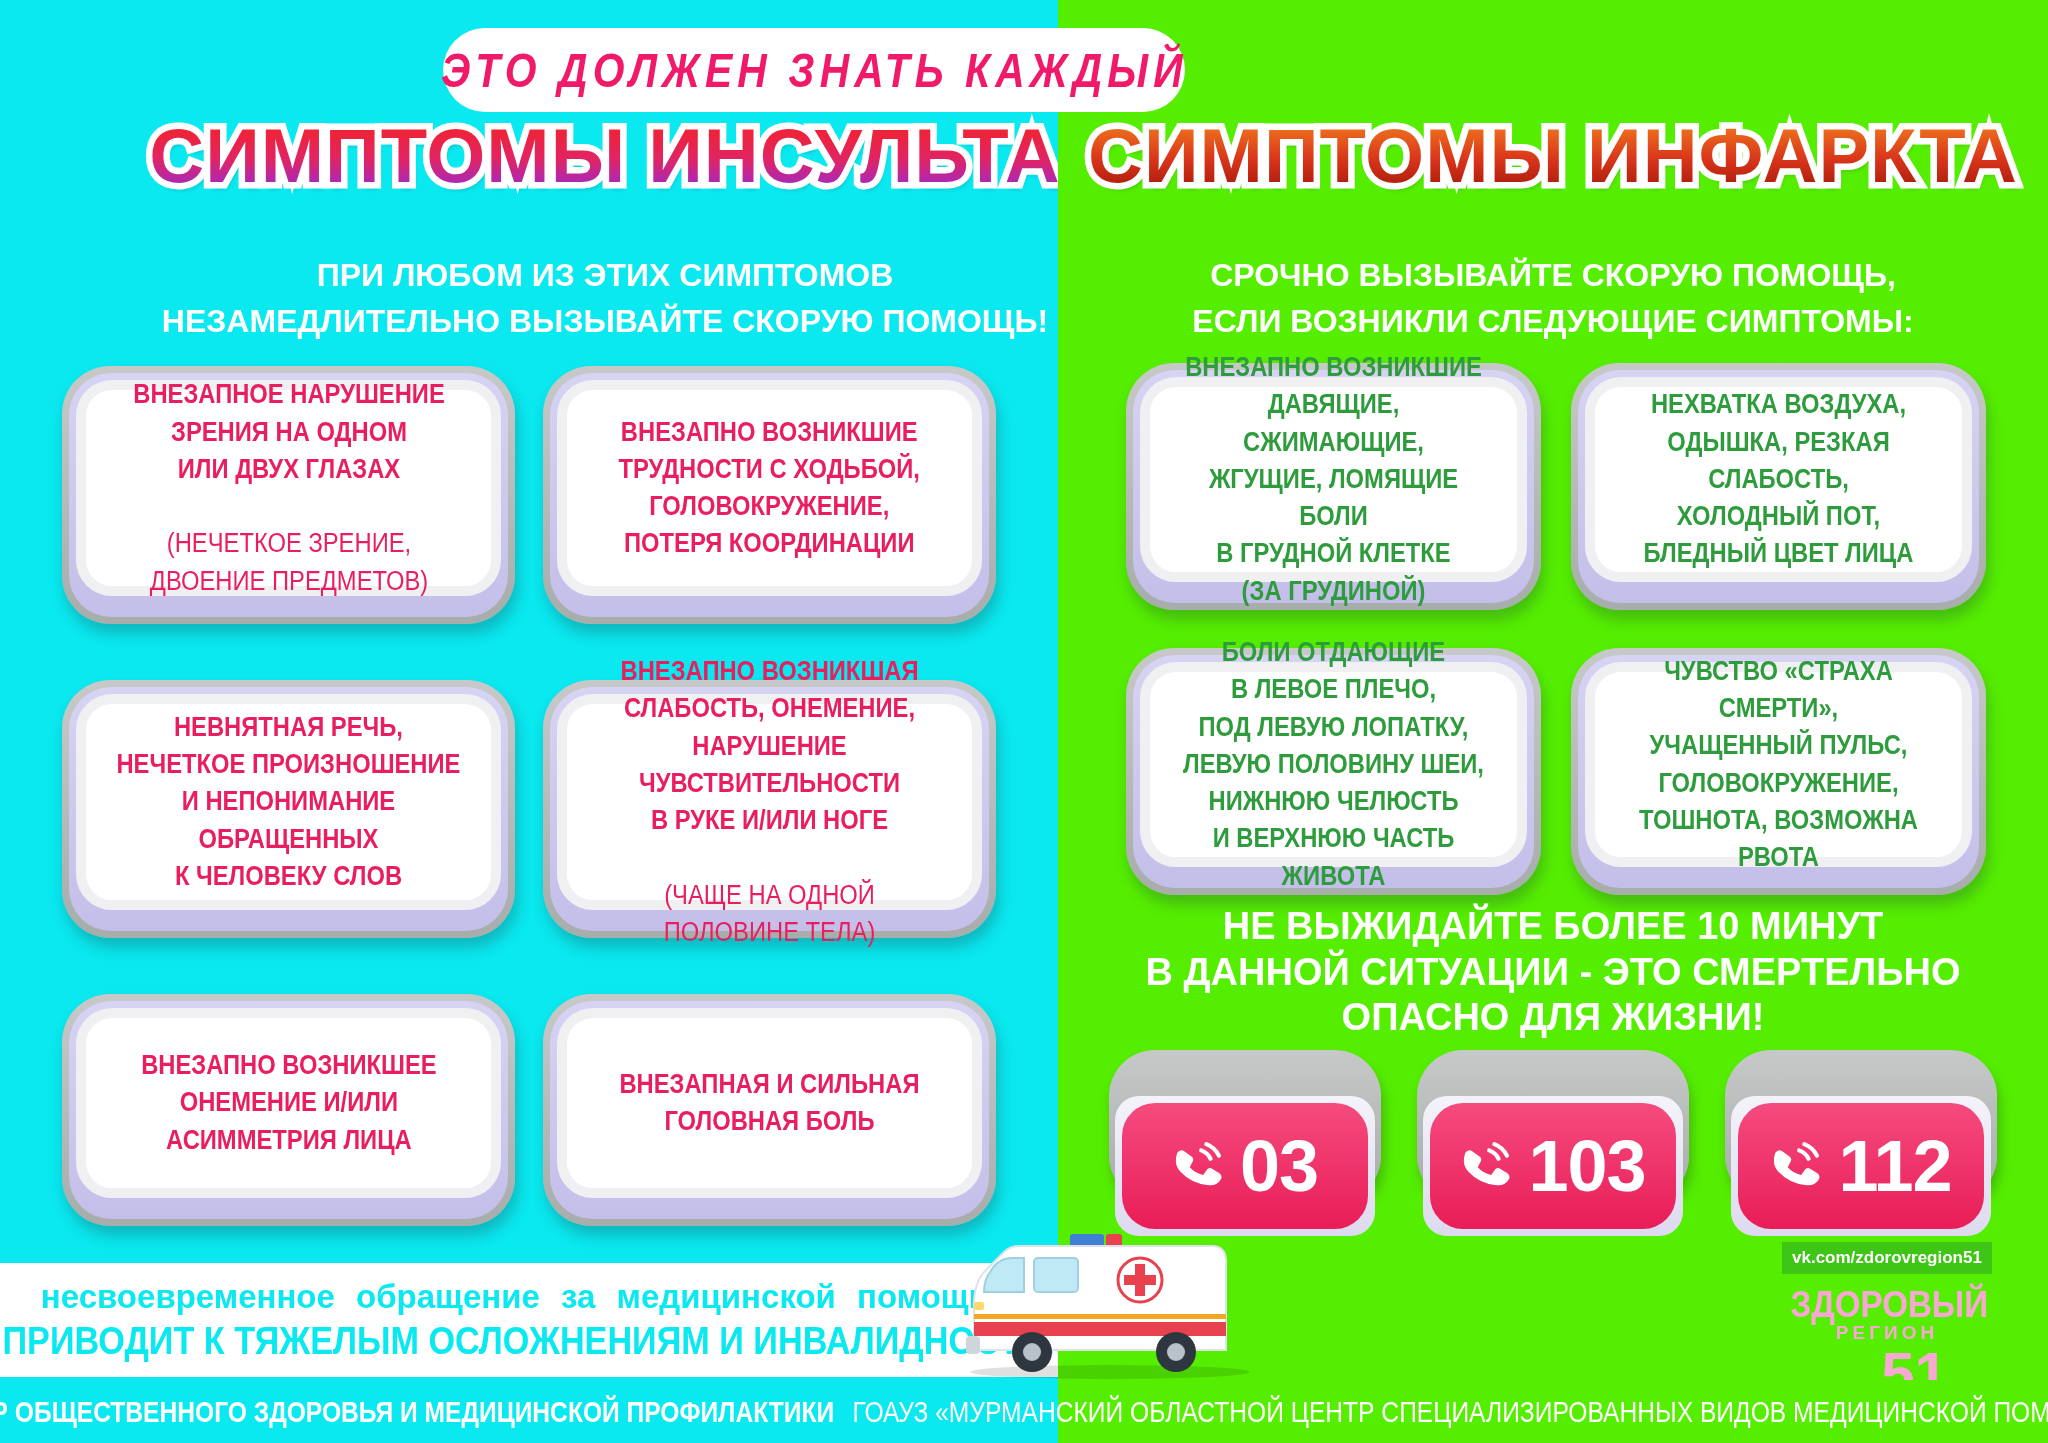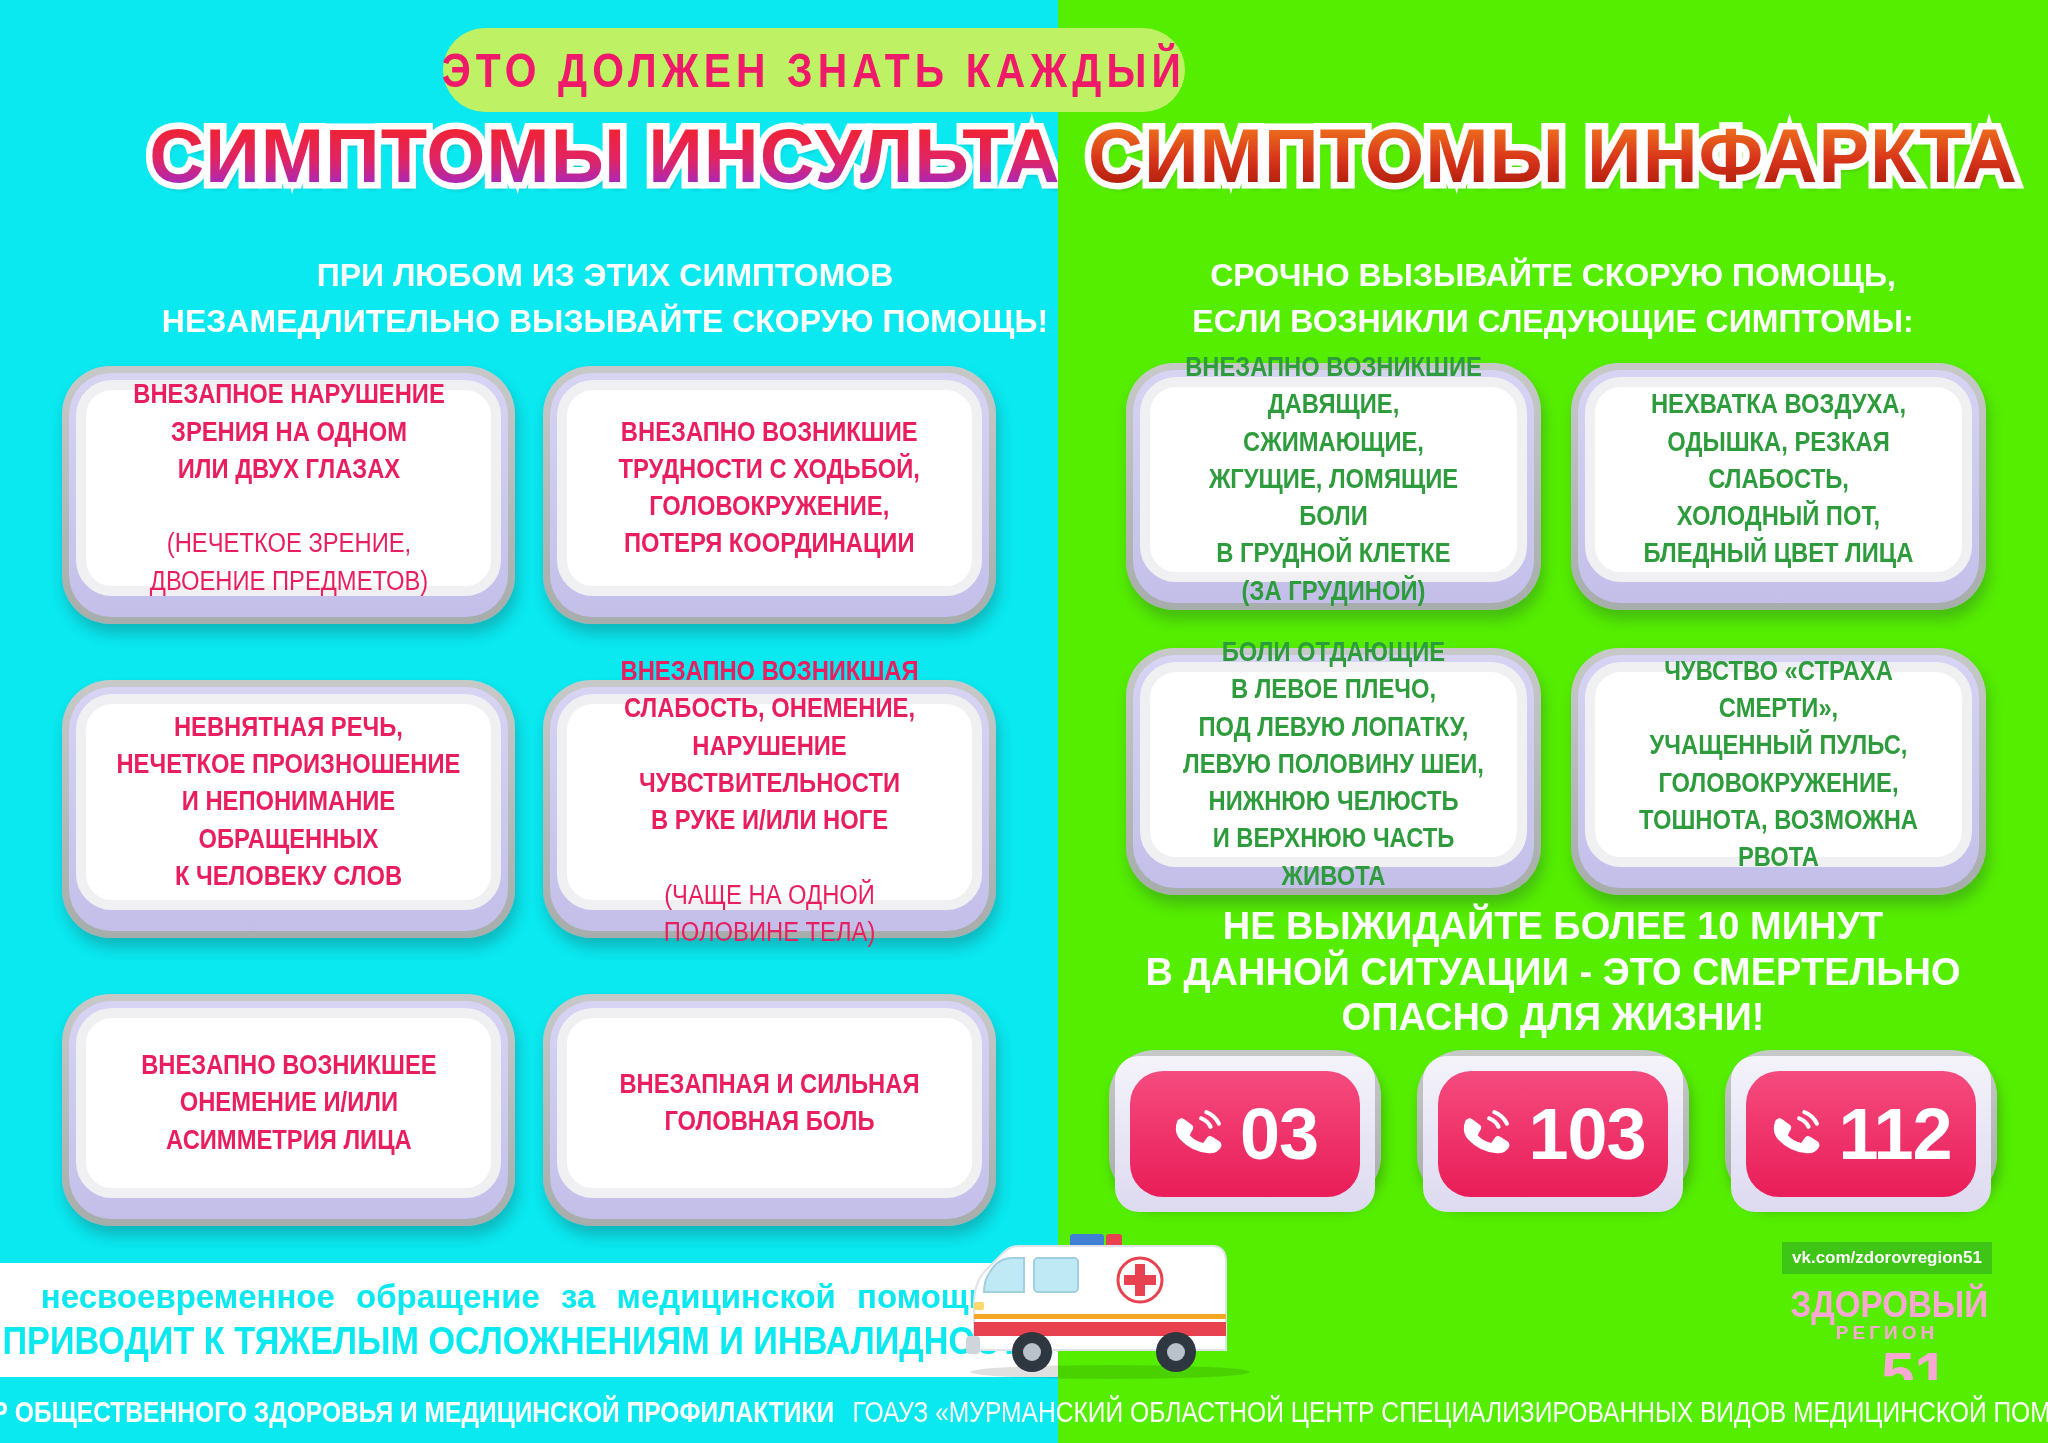--- a/index.html
+++ b/index.html
@@ -4,22 +4,22 @@
 <style>
   html,body{margin:0;padding:0;background:#222;}
   .poster{position:relative;width:2048px;height:1443px;overflow:hidden;
           font-family:"Liberation Sans",sans-serif;}
   .panel-left{position:absolute;left:0;top:0;width:1210px;height:1443px;
               background:var(--cyan_bg,#0ae8f0);}
   .panel-right{position:absolute;left:1058px;top:0;width:990px;height:1443px;
                background:var(--green_bg,#55ee00);}
 
   
-  .pill{position:absolute;left:443px;top:28px;width:742px;height:84px;background:#bef264;
-        border-radius:46px;display:flex;align-items:center;justify-content:center;z-index:6;}
+  .pill{position:absolute;left:443px;top:28px;width:742px;height:84px;background:#ffffff;
+        border-radius:46px;display:flex;align-items:center;justify-content:center;z-index:6;font-style:italic;}
   .pill-text{color:var(--pink,#f0196a);font-weight:bold;font-size:48px;letter-spacing:6px;
              white-space:nowrap;transform:scaleX(0.85);}
 
   
   .gtitle{position:absolute;left:0;top:116px;width:100%;text-align:center;font-weight:bold;
           font-size:76px;letter-spacing:1px;line-height:1.05;}
   .gtitle .stroke{position:absolute;left:0;right:0;top:0;color:#fff;
           -webkit-text-stroke:13px #fff;text-shadow:3px 6px 5px rgba(0,0,0,0.25);z-index:0;}
   .gtitle .fill{position:relative;z-index:1;}
   .fill-insult{color:#b8238c;}
@@ -56,22 +56,22 @@
   .ct-note{display:block;white-space:pre-line;font-weight:400;}
 
   
   .warning{position:absolute;left:0;top:904px;width:100%;text-align:center;color:#fff;
            font-weight:bold;font-size:38px;line-height:1.2;white-space:pre-line;}
   .phones{position:absolute;left:0;top:1050px;width:100%;display:flex;gap:36px;
           justify-content:center;}
   .phone-btn{width:272px;height:152px;border-radius:46px;padding:6px;
              background:linear-gradient(180deg,#c6c9c8,#a7adab);
              box-shadow:3px 9px 12px rgba(30,60,30,0.3);box-sizing:border-box;cursor:pointer;}
-  .pb-mid{background:linear-gradient(180deg,#f4f3fa,#dddaf0);border-radius:24px;padding:15px;
-          height:calc(100% - 14px);}
+  .pb-mid{background:linear-gradient(180deg,#f4f3fa,#dddaf0);border-radius:24px;padding:7px;
+          height:calc(100% - 14px);margin-top:40px;}
   .pb-inner{background:linear-gradient(180deg,#f54b7e,#e91d58);border-radius:33px;height:100%;
             display:flex;align-items:center;justify-content:center;gap:18px;}
   .pb-num{color:#fff;font-weight:bold;font-size:72px;letter-spacing:-1px;}
 
   
   .l-band{position:absolute;left:0;top:1263px;width:1058px;height:114px;background:#fff;
           display:flex;flex-direction:column;justify-content:center;align-items:center;gap:4px;}
   .band1{color:var(--cyan_bg,#0ae8f0);font-weight:bold;font-size:33px;word-spacing:12px;
          white-space:nowrap;}
   .band2{color:var(--cyan_bg,#0ae8f0);font-weight:bold;font-size:38px;white-space:nowrap;

